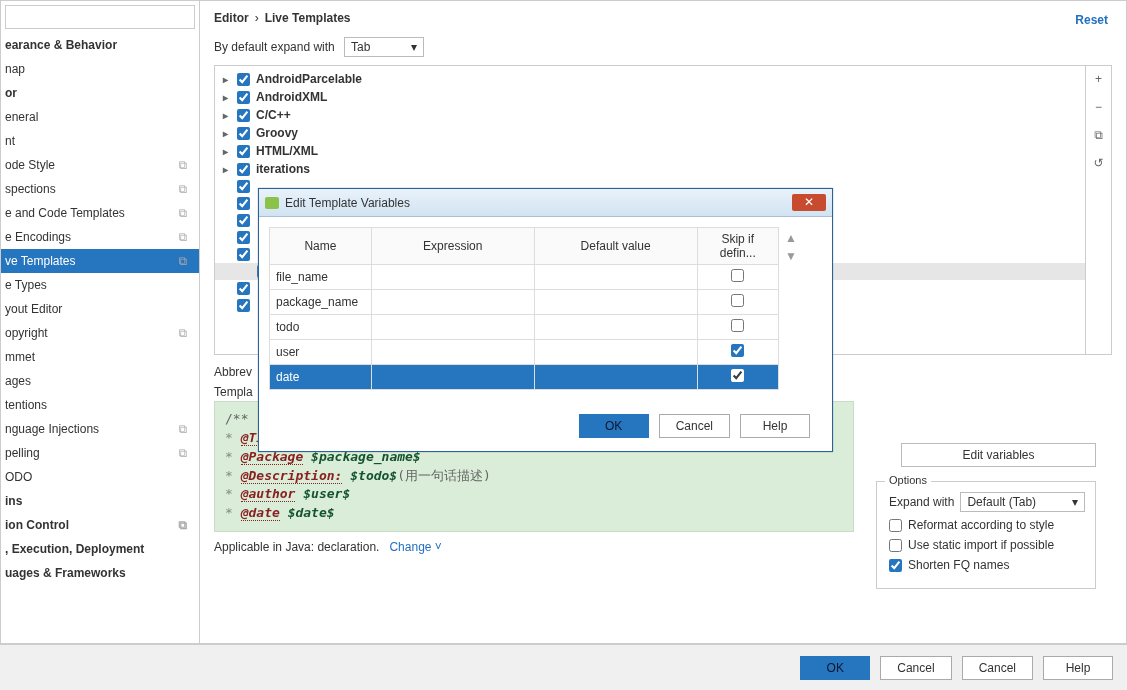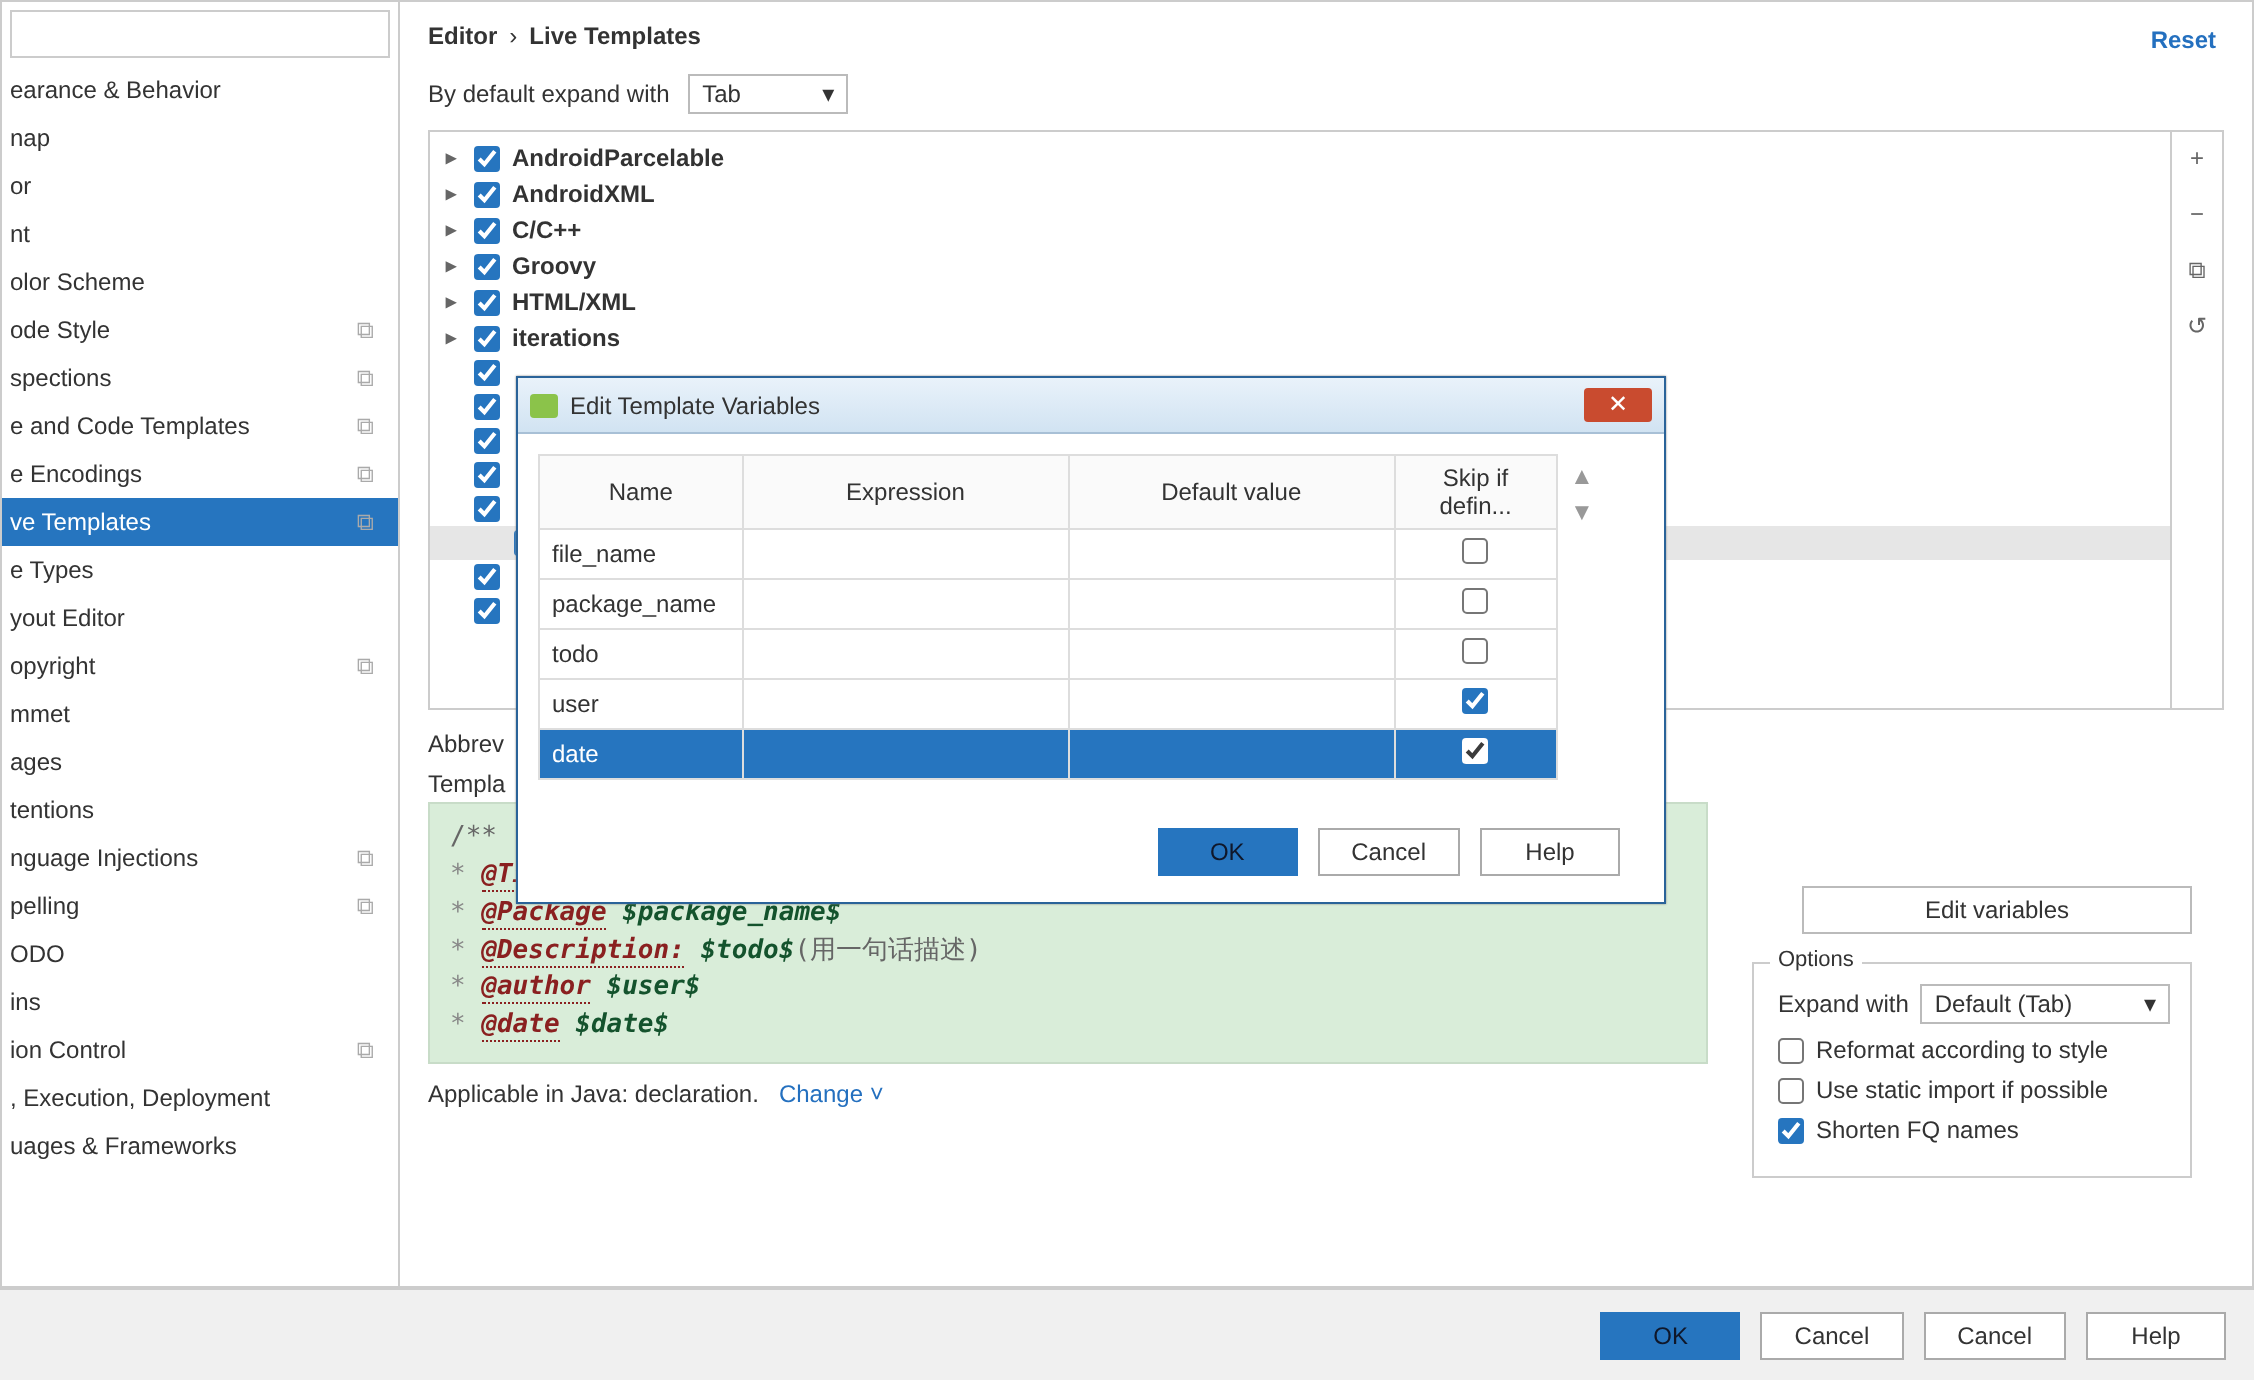--- a/index.html
+++ b/index.html
@@ -4,21 +4,21 @@
 <style>
 * { box-sizing: border-box; margin: 0; padding: 0; }
 body { font-family: "Segoe UI", Arial, sans-serif; font-size: 12px; background: #f0f0f0; color: #333; width: 1127px; height: 690px; overflow: hidden; position: relative; }
 .main-container { display: flex; width: 100%; height: 644px; background: #fff; border: 1px solid #ccc; }
 
 
 .sidebar { width: 199px; background: #fff; border-right: 1px solid #ccc; overflow: hidden; }
 .sidebar-search { border: 1px solid #ccc; margin: 4px; height: 24px; background: #fff; }
 .sidebar-list { }
 .sidebar-item { padding: 5px 6px 5px 4px; white-space: nowrap; display: flex; align-items: center; position: relative; }
-.sidebar-item.bold { font-weight: normal; }
+.sidebar-item.bold { font-weight: bold; }
 .sidebar-item.selected { background: #2675BF; color: #fff; }
 .copy-icon-sb { position: absolute; right: 12px; color: #aaa; font-size: 12px; }
 
 
 .content { flex: 1; padding: 10px 14px; position: relative; background: #fff; }
 .breadcrumb { font-weight: bold; margin-bottom: 12px; display:flex; align-items:flex-start; }
 .breadcrumb .sep { margin: 0 6px; font-weight: normal; }
 .reset-link { position: absolute; right: 18px; top: 12px; color: #2470bf; font-weight: bold; cursor: pointer; }
 
 .expand-row { margin-bottom: 8px; }
@@ -85,24 +85,24 @@
         <div class="sidebar-item bold">
           <span>earance &amp; Behavior</span>
         </div>
         <div class="sidebar-item">
           <span>nap</span>
         </div>
         <div class="sidebar-item bold">
           <span>or</span>
         </div>
         <div class="sidebar-item">
+          <span>eneral</span>
+        </div>
+        <div class="sidebar-item">
           <span>nt</span>
-        </div>
-        <div class="sidebar-item">
-          <span>olor Scheme</span>
         </div>
         <div class="sidebar-item">
           <span>ode Style</span>
           <span class="copy-icon-sb">⧉</span>
         </div>
         <div class="sidebar-item">
           <span>spections</span>
           <span class="copy-icon-sb">⧉</span>
         </div>
         <div class="sidebar-item">

